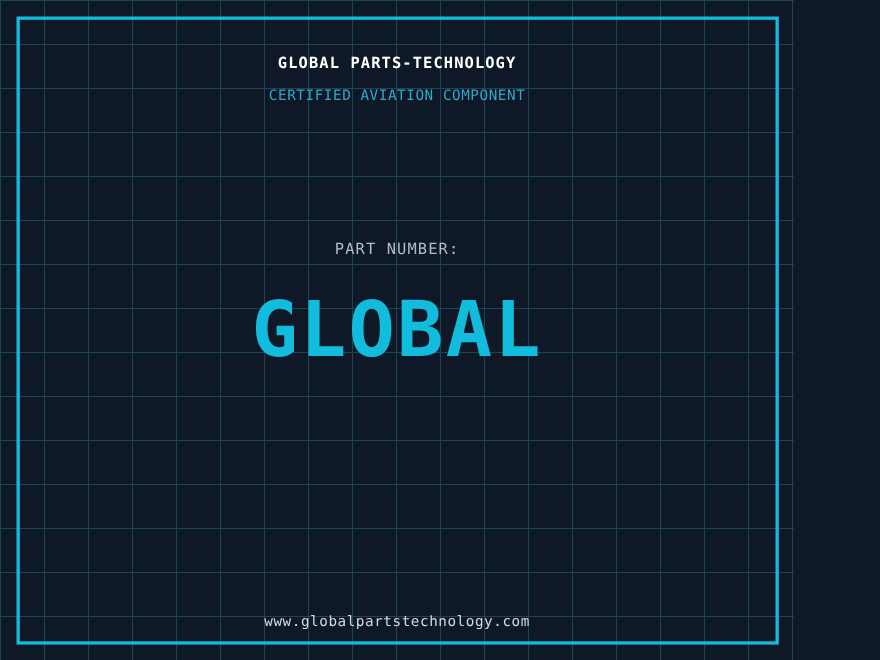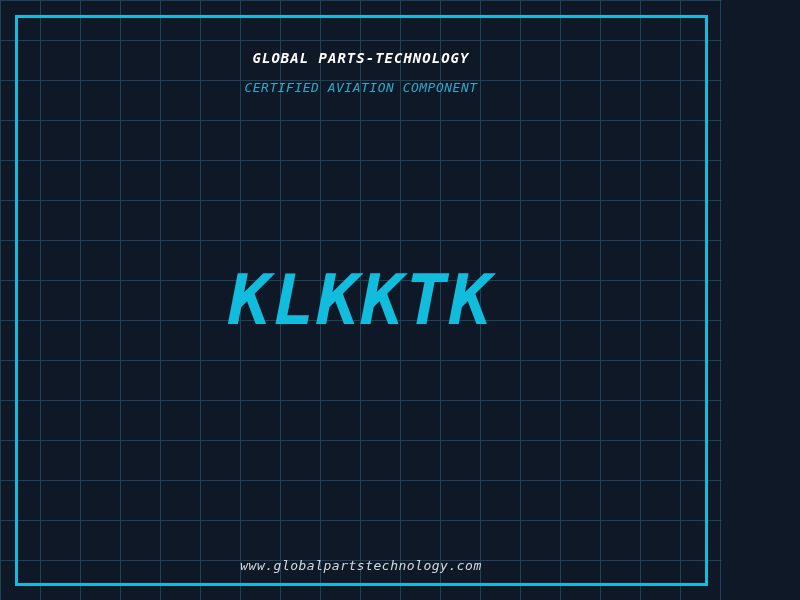--- a/index.html
+++ b/index.html
@@ -21,21 +21,20 @@
   }
   .page {
     position: relative;
     width: 722px;
     height: 600px;
     background-color: var(--bg);
     background-image:
       linear-gradient(to right, var(--grid) 1px, transparent 1px),
       linear-gradient(to bottom, var(--grid) 1px, transparent 1px);
     background-size: 40px 40px;
-    font-style: italic;
   }
   .frame {
     position: absolute;
     left: 15px;
     top: 15px;
     right: 14px;
     bottom: 14px;
     border: 3px solid var(--accent);
     pointer-events: none;
   }
@@ -87,17 +86,18 @@
 </head>
 <body>
 
 <div class="page">
   <div class="frame"></div>
 
   <div class="line brand-title">GLOBAL PARTS-TECHNOLOGY</div>
 
   <div class="line brand-subtitle">CERTIFIED AVIATION COMPONENT</div>
 
+  <div class="line part-label">PART NUMBER:</div>
 
-  <div class="line part-number">KLKKTK</div>
+  <div class="line part-number">GLOBAL</div>
 
   <div class="line website">www.globalpartstechnology.com</div>
 </div>
 
 </body></html>

